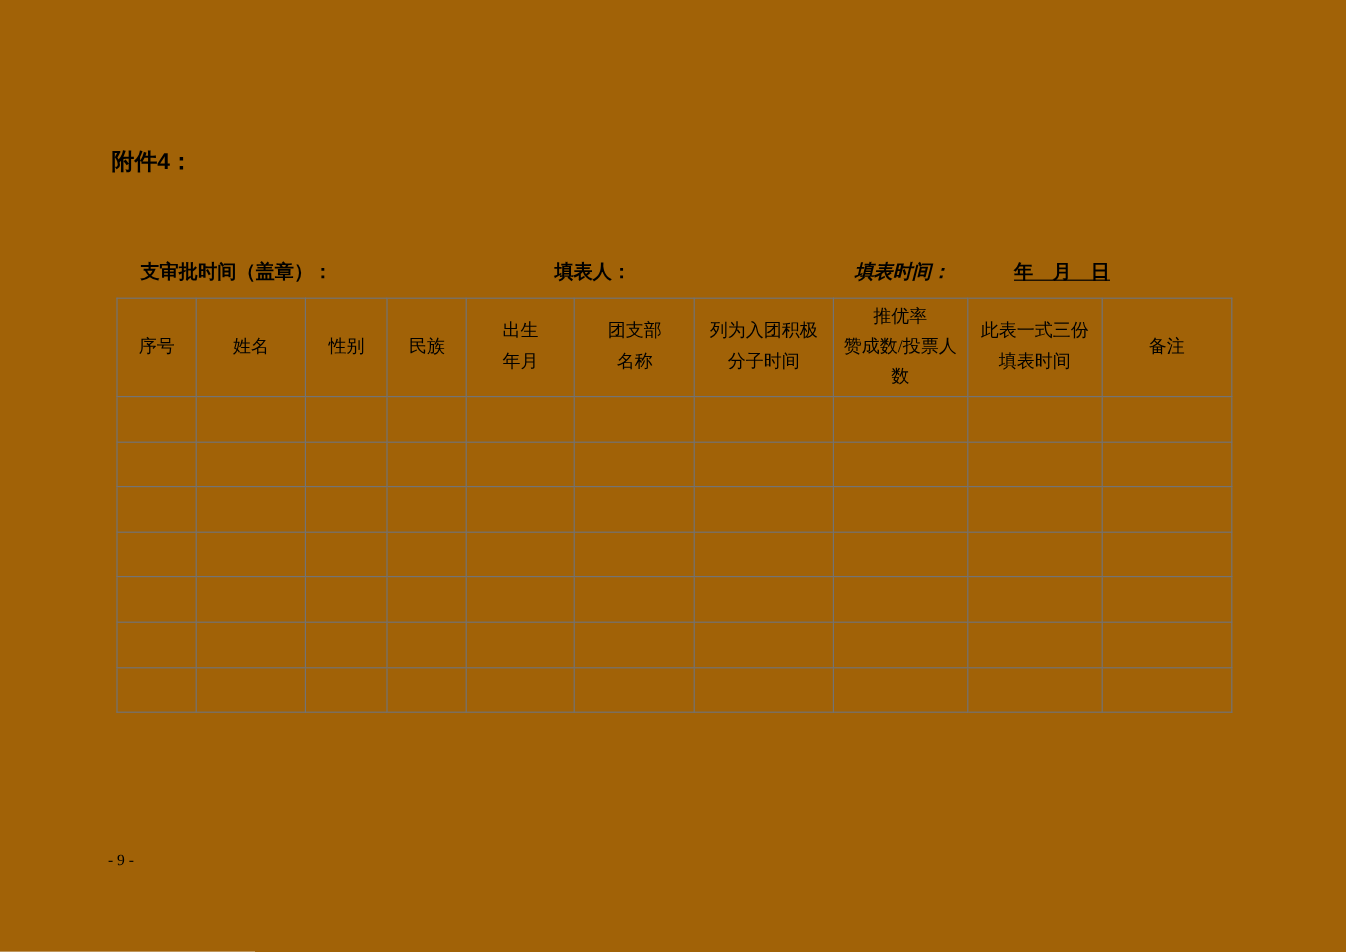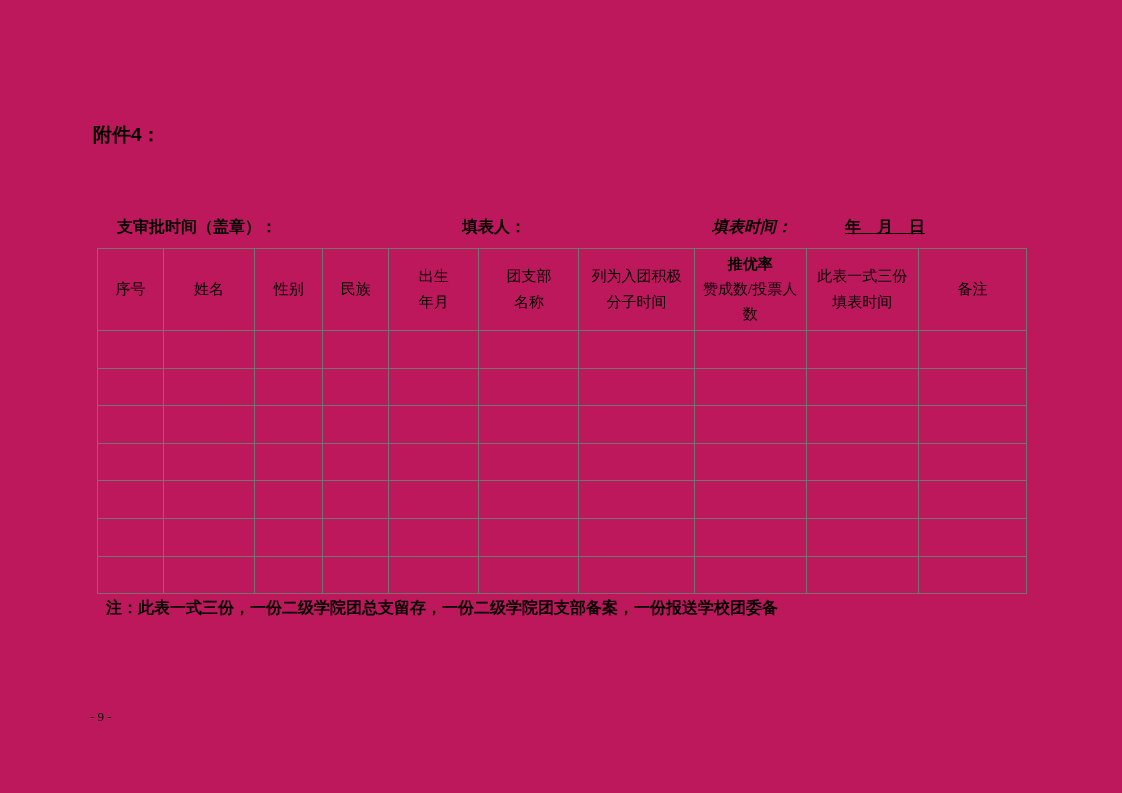--- a/index.html
+++ b/index.html
@@ -4,21 +4,21 @@
 <style>
   * { margin: 0; padding: 0; box-sizing: border-box; }
   html, body { background: #ffffff; }
   body {
     width: 1122px; height: 793px;
     position: relative;
     font-family: "Liberation Sans", sans-serif;
     color: #000;
     overflow: hidden;
   }
-  .page { position: absolute; inset: 0; background: #be185d; }
+  .page { position: absolute; inset: 0; background: #a16207; }
 
   .attachment-label {
     position: absolute; left: 93px; top: 122px;
     font-size: 19px; font-weight: bold;
   }
   .doc-title {
     position: absolute; left: 0; top: 168px; width: 100%;
     text-align: center;
     font-size: 23px; font-weight: bold; letter-spacing: 1px;
   }
@@ -43,21 +43,21 @@
     font-family: "Liberation Serif", serif;
     font-weight: normal;
     font-size: 15px;
     line-height: 1.7;
     padding: 0;
     overflow: hidden;
   }
   table.summary thead tr { height: 82px; }
   table.summary tbody tr { height: 37.6px; }
   table.summary th .bold-line {
-    font-weight: bold;
+    font-weight: normal;
     font-family: "Liberation Sans", sans-serif;
     font-size: 15px;
   }
 
   .footnote {
     position: absolute; left: 106px; top: 598px;
     font-size: 16px; font-weight: bold;
   }
   .page-number {
     position: absolute; left: 90px; top: 709px;
@@ -214,17 +214,16 @@
           <td></td>
           <td></td>
           <td></td>
           <td></td>
           <td></td>
           <td></td>
         </tr>
       </tbody>
   </table>
 
-  <div class="footnote">注：此表一式三份，一份二级学院团总支留存，一份二级学院团支部备案，一份报送学校团委备</div>
 
   <div class="page-number">- 9 -</div>
 
 </div>
 
 </body></html>

